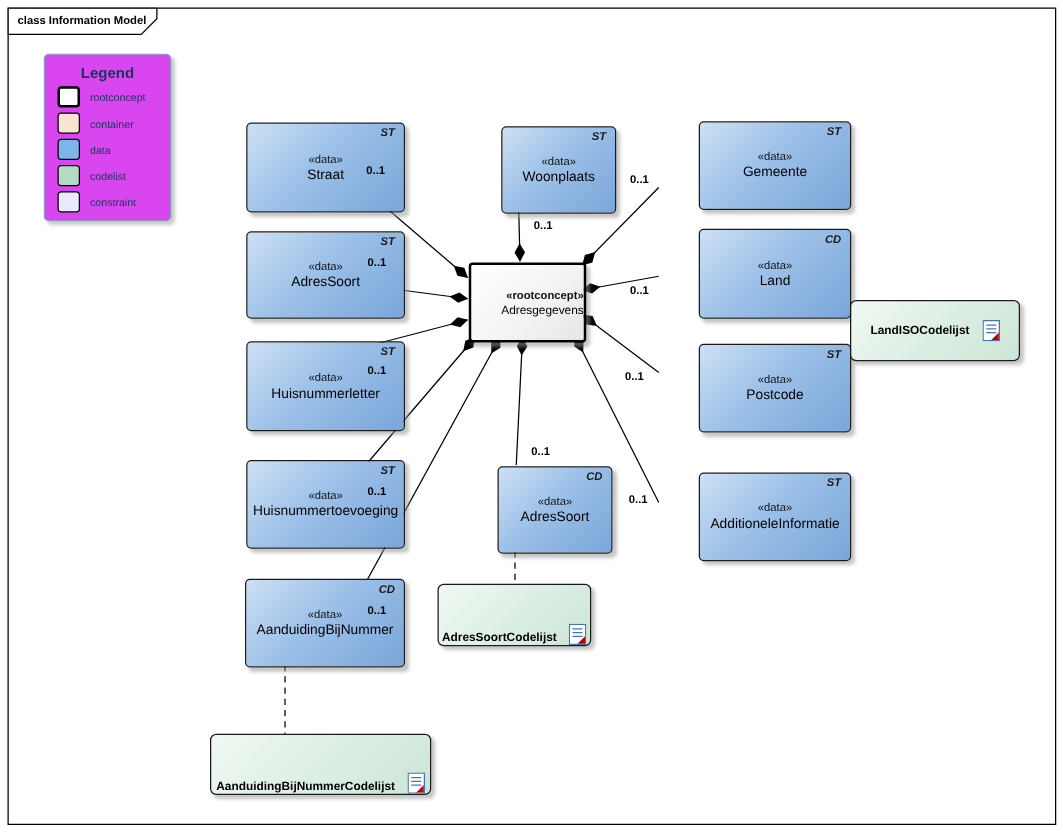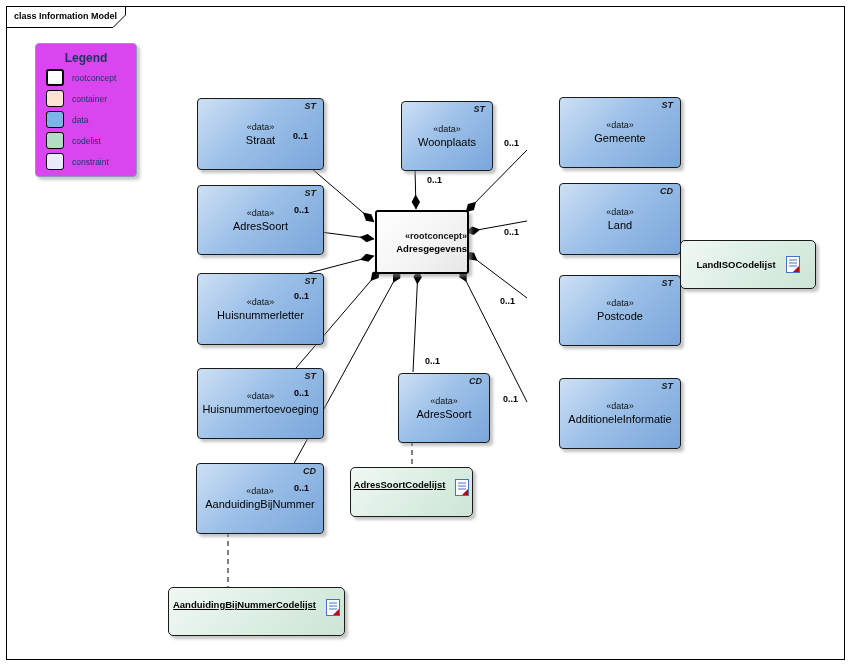--- a/index.html
+++ b/index.html
@@ -16,28 +16,28 @@
         display:flex;flex-direction:column;align-items:center;justify-content:center;gap:2px;margin-left:32px;}
   .node .marker{position:absolute;top:2px;right:7px;font-size:9px;font-style:italic;font-weight:bold;color:#1a1a1a;}
   .node .stereo{font-size:9px;color:#111;}
   .node .name{font-size:11px;font-weight:normal;color:#000;text-align:center;line-height:1.15;}
 
   .central{position:absolute;border:2.5px solid #000;border-radius:3px;
         background:linear-gradient(135deg,#ffffff 0%,#f4f4f4 55%,#e6e6e6 100%);
         box-shadow:3px 3px 3px rgba(150,150,150,.55);
         display:flex;flex-direction:column;align-items:flex-end;justify-content:center;gap:2px;}
   .central .stereo{font-size:9px;font-weight:bold;color:#111;}
-  .central .name{font-size:9.5px;font-weight:bold;color:#000;}
+  .central .name{font-size:9.5px;font-weight:normal;color:#000;}
 
   .codelist{position:absolute;border:1px solid #1a1a1a;border-radius:5px;
         background:linear-gradient(135deg,#f0f8f3 0%,#ddefe4 50%,#cbe5d6 100%);
         box-shadow:3px 3px 3px rgba(150,150,150,.55);
         display:flex;align-items:center;justify-content:center;gap:10px;}
   .codelist .name{font-size:9.5px;font-weight:bold;color:#000;}
-  .codelist.cl-top{align-items:flex-start;padding-top:11px;box-sizing:border-box;text-decoration:underline;}
+  .codelist.cl-top{align-items:flex-end;padding-top:11px;box-sizing:border-box;}
 
   .mult{position:absolute;font-size:9px;font-weight:600;color:#000;white-space:nowrap;}
 
   #legend{position:absolute;left:35px;top:43px;width:100px;height:132px;
         background:#d946ef;border:1px solid #8c9ac2;border-radius:4px;
         box-shadow:3px 3px 3px rgba(150,150,150,.5);}
   #legend .ltitle{margin-top:7px;text-align:center;font-size:12px;font-weight:bold;color:#17365d;}
   .litem{display:flex;align-items:center;gap:8px;margin:4px 0 0 10px;height:17px;}
   .swatch{width:16px;height:15px;border:1px solid #000;border-radius:3px;flex:0 0 auto;}
   .sw-rootconcept{background:#ffffff;border-width:2px;width:14px;height:13px;}

